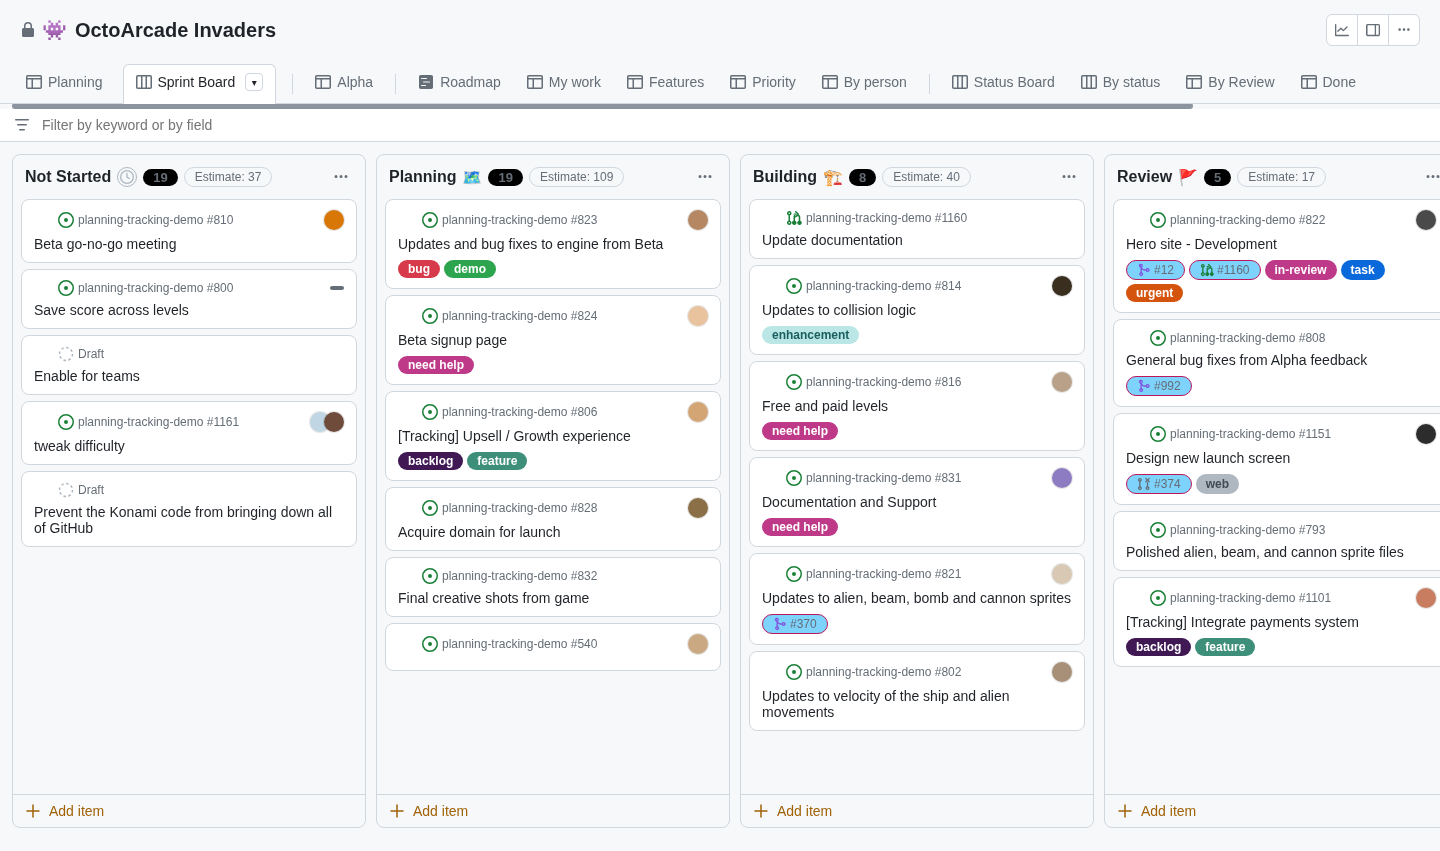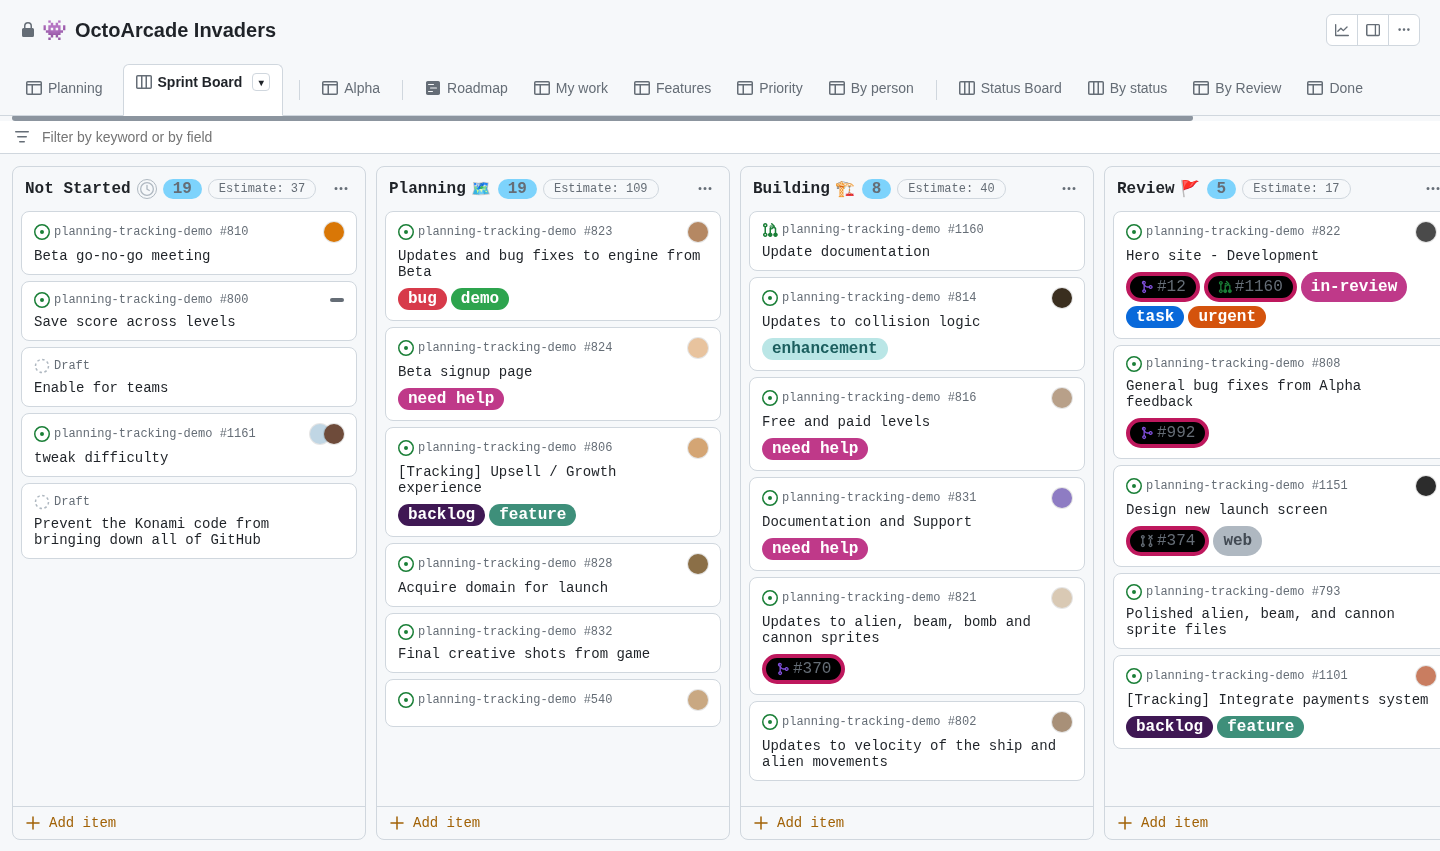--- a/index.html
+++ b/index.html
@@ -15,47 +15,47 @@
 .header { padding: 14px 20px 0 20px; display: flex; align-items: center; }
 .header .lock { color: #656d76; margin-right: 6px; }
 .header .emoji { margin-right: 8px; font-size: 20px; }
 .header .title { font-size: 20px; font-weight: 600; }
 .header-right { margin-left: auto; display: flex; gap: 0; }
 .hbtn { border: 1px solid #d0d7de; border-radius: 6px; padding: 6px 8px; background: white; cursor: pointer; display:flex; align-items:center; justify-content:center; height: 32px; width: 32px; color: #656d76;}
 .hbtn + .hbtn { margin-left: -1px; border-radius:0;}
 .hbtn:first-child{border-radius:6px 0 0 6px;} .hbtn:nth-child(2){border-radius:0;} .hbtn:last-child{border-radius:0 6px 6px 0;}
 .tabs { padding: 18px 20px 0 20px; display:flex; align-items:center; gap: 14px; border-bottom:1px solid #d0d7de; position:relative;}
 .tab { display:flex; align-items:center; gap:6px; color:#656d76; padding: 8px 6px 12px; cursor:pointer; white-space:nowrap; font-size:14px;}
-.tab.active { color:#1f2328; border:1px solid #d0d7de; border-bottom:1px solid white; border-radius:6px 6px 0 0; background:white; padding: 8px 12px 24px; margin-bottom:-1px; font-weight:700;}
+.tab.active { color:#1f2328; border:1px solid #d0d7de; border-bottom:1px solid white; border-radius:6px 6px 0 0; background:white; padding: 8px 12px 12px; margin-bottom:-1px; font-weight:400;}
 .tab .ticon { color:#656d76; display:inline-flex;}
 .tab .caret { border:1px solid #d0d7de; border-radius:4px; width:18px; height:18px; display:inline-flex; align-items:center; justify-content:center; margin-left:4px; font-size:10px;}
 .sep { width:1px; height:20px; background:#d0d7de; margin: 0 2px;}
 .scrollhint { height:6px; background:#8c959f; margin-top:0; width: 82%; border-radius:3px;}
 .filterbar { background:white; border-bottom:1px solid #d0d7de; padding: 8px 14px; display:flex; align-items:flex-start; gap: 12px; color:#656d76;}
 .filterbar svg{color:#656d76;}
 .filterbar input { border:none; outline:none; font-size:14px; width: 400px; background:transparent; color:#656d76;}
 .board { display:flex; gap:10px; padding: 12px 12px 0; height: calc(100% - 165px); }
-.col { width: 354px; flex-shrink:0; background:#f6f8fa; border:1px solid #d0d7de; border-radius:8px; display:flex; flex-direction:column; position:relative;font-family:Liberation Mono, monospace;}
+.col { width: 354px; flex-shrink:0; background:#f6f8fa; border:1px solid #d0d7de; border-radius:8px; display:flex; flex-direction:column; position:relative;}
 .colhead { padding: 10px 12px; display:flex; align-items:center; gap:6px;}
 .colhead .cicon { font-size:16px; }
 .colhead .cname { font-weight:600; font-size:16px; }
-.pillcount { background:#7dd3fc; color:#656d76; border-radius:999px; padding: 1px 10px; font-size:16px; font-weight:600;}
+.pillcount { background:#000000; color:#656d76; border-radius:999px; padding: 1px 10px; font-size:13px; font-weight:600;}
 .pillest { border:1px solid #d0d7de; color:#656d76; border-radius:999px; padding: 2px 10px; font-size:12px;}
 .kebab { margin-left:auto; color:#656d76; cursor:pointer; padding:4px;}
 .cards { padding: 0 8px 4px; overflow-y:auto; flex:1;}
 .card { background:white; border:1px solid #d0d7de; border-radius:8px; padding: 10px 12px; margin-bottom:6px;}
-.cardtop { display:flex; align-items:center; gap:4px; color:#656d76; font-size:12px;}
+.cardtop { display:flex; align-items:center; gap:4px; color:#656d76; font-size:12px;margin-left:24px;}
 .cardtop .reponum { color:#656d76; }
 .avatar { width:20px; height:20px; border-radius:50%; margin-left:auto; display:inline-block; box-shadow:0 0 0 1px rgba(0,0,0,0.1);}
 .avatar-group { margin-left:auto; display:flex; flex-direction:row-reverse;}
 .avatar-group .avatar { margin-left:-6px;}
 .cardtitle { margin-top:6px; font-size:14px; color:#1f2328;}
 .labels { margin-top:8px; display:flex; flex-wrap:wrap; gap:4px;}
-.lbl { border-radius:999px; padding: 2px 10px; font-size:16px; font-weight:600; display:inline-flex; align-items:center; gap:3px;}
-.lbl.ref { background:#000000; border:4px solid #be185d; color:#656d76; font-weight:400;text-align:center;}
+.lbl { border-radius:999px; padding: 2px 10px; font-size:12px; font-weight:600; display:inline-flex; align-items:center; gap:3px;}
+.lbl.ref { background:#7dd3fc; border:1px solid #be185d; color:#656d76; font-weight:400;text-align:center;}
 .addfoot { border-top:1px solid #d0d7de; padding:8px 12px; display:flex; align-items:center; gap:8px; color:#a16207; cursor:pointer;}
 .issue-icon{color:#1a7f37;}
 .draft-icon{color:#afb8c1;}
 .pr-icon{color:#1a7f37;}
 .bar{width:14px;height:4px;border-radius:2px;background:#656d76;margin-left:auto;}
 
 .c-bug{background:#d73a4a;color:white;}
 .c-demo{background:#2da44e;color:white;}
 .c-needhelp{background:#bf3989;color:white;}
 .c-backlog{background:#3f1854;color:white;}

